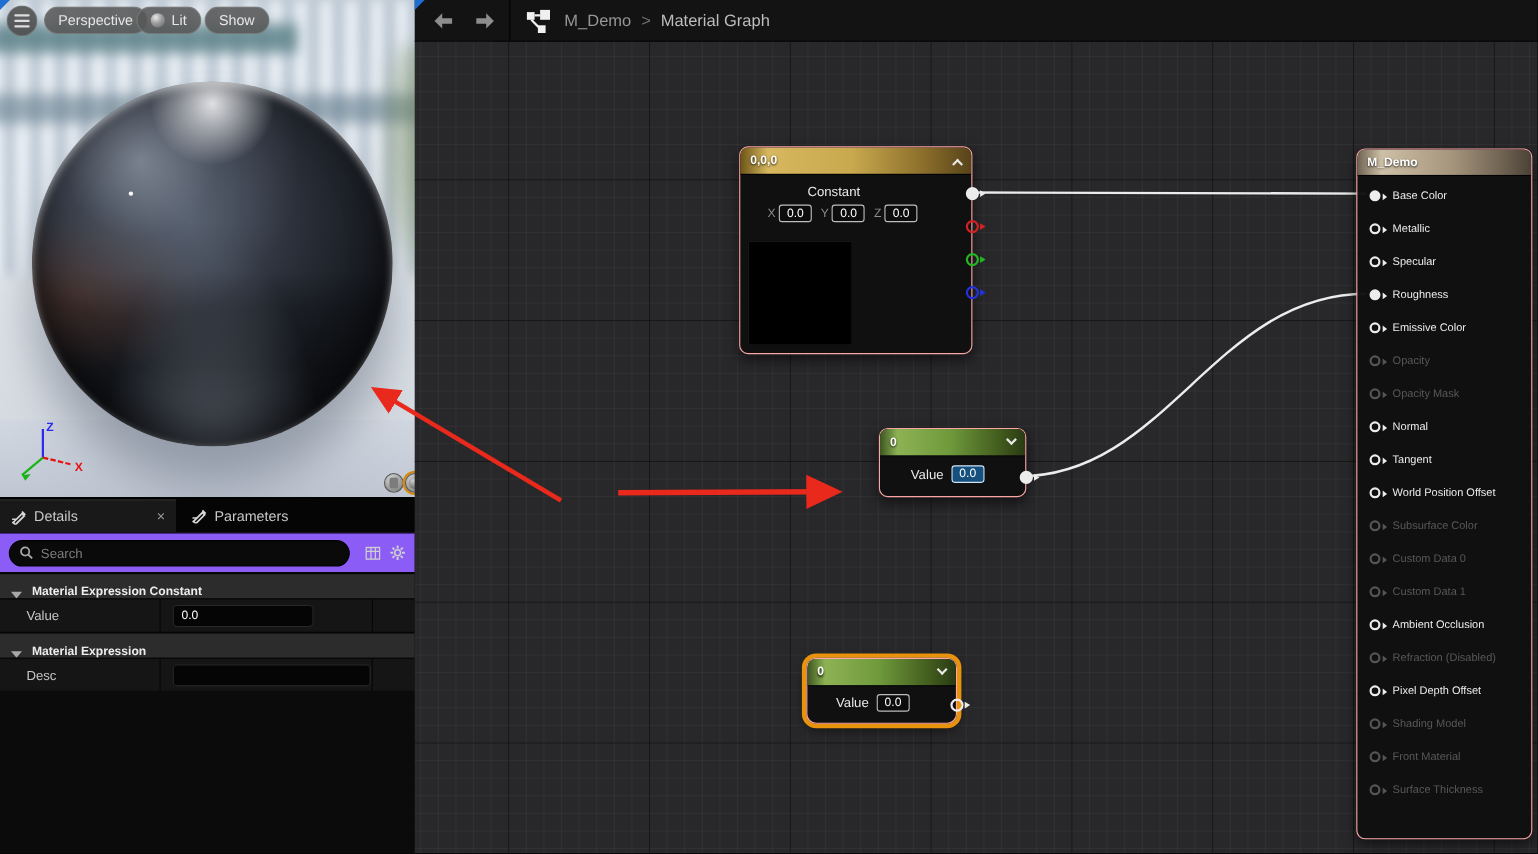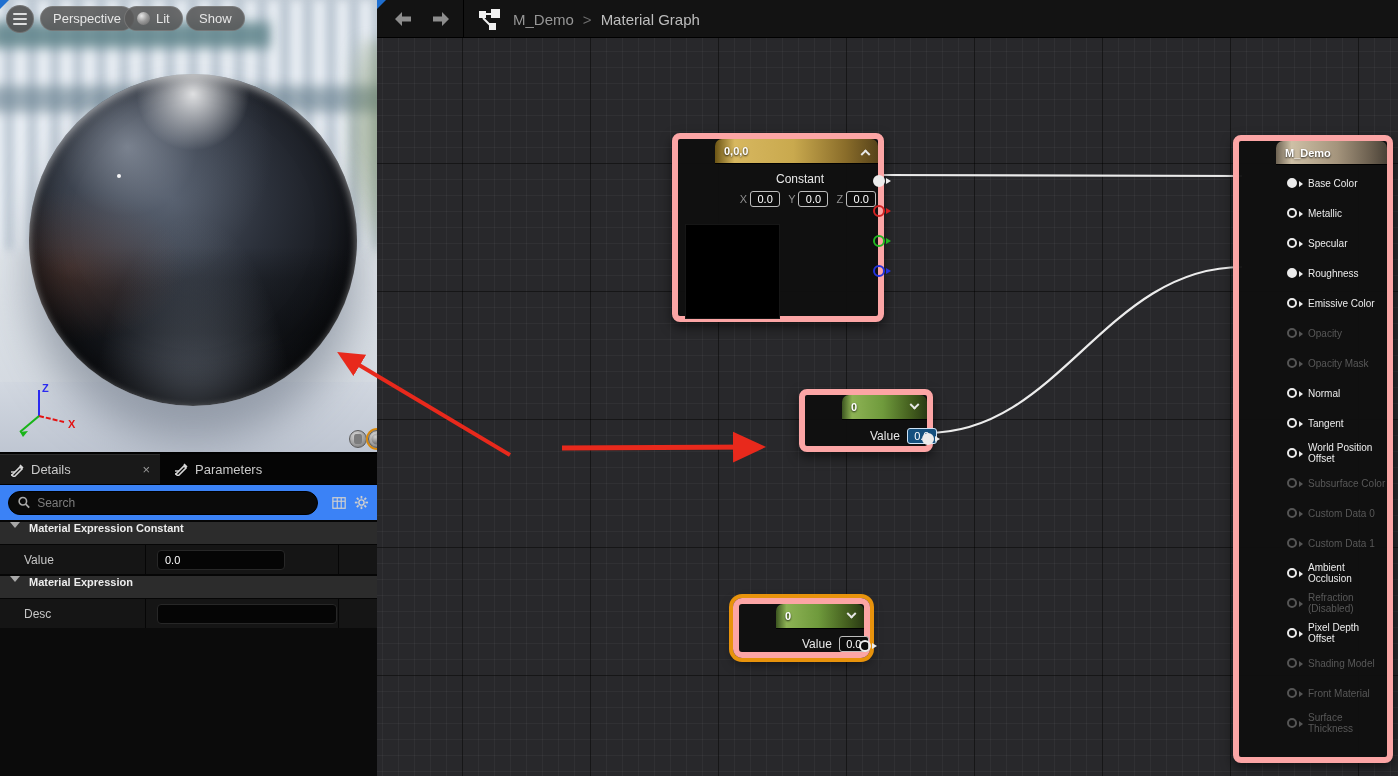--- a/index.html
+++ b/index.html
@@ -47,26 +47,26 @@
   .g-plane   { width:12px; height:5px; transform:translate(-50%,-50%) skewX(-40deg); }
   .g-cube    { width:9px; height:9px; }
   .g-teapot  { width:10px; height:7px; border-radius:2px 2px 4px 4px; }
 
   
   #details { position:absolute; left:0; top:452px; width:377px; height:324px; background:#0b0b0b; border-top:2px solid #000; }
   .tabbar { position:relative; height:30px; background:#050505; display:flex; align-items:stretch; }
   .tab { display:flex; align-items:center; gap:7px; padding:3px 10px; font-size:13px; color:#c9c9c9; cursor:pointer; }
   .tab.active { background:#191919; border-top:1px solid #2c2c2c; width:160px; }
   .tab .x { margin-left:auto; color:#9a9a9a; font-size:13px; cursor:pointer; }
-  .searchrow { height:36px; background:#3b82f6; display:flex; align-items:center; padding:0 8px; gap:8px; border-top:1px solid #000; }
+  .searchrow { height:36px; background:#8b5cf6; display:flex; align-items:center; padding:0 8px; gap:8px; border-top:1px solid #000; }
   .searchbox { flex:0 0 310px; height:24px; background:#0a0a0a; border:1px solid #000; border-radius:12px;
     display:flex; align-items:center; padding:0 9px; gap:7px; }
   .searchbox input { background:transparent; border:0; outline:0; color:#cfcfcf; font-size:12px; width:100%; font-family:"Liberation Sans",sans-serif; }
   .searchbox input::placeholder { color:#7d7d7d; }
-  .sec-head { height:24px; background:#2c2c2c; border-top:2px solid #060606; display:flex; align-items:flex-start; gap:9px; padding:0 10px;
+  .sec-head { height:24px; background:#2c2c2c; border-top:2px solid #060606; display:flex; align-items:flex-end; gap:9px; padding:0 10px;
     font-size:11px; font-weight:bold; color:#ededed; cursor:pointer; }
   .tri-down { width:0; height:0; border-left:5px solid transparent; border-right:5px solid transparent; border-top:6px solid #a8a8a8; }
   .det-row { height:30px; background:#151515; border-top:1px solid #060606; display:flex; align-items:center; position:relative; }
   .det-label { width:145px; padding-left:24px; font-size:12px; color:#c6c6c6; }
   .det-row .vline { position:absolute; left:145px; top:0; bottom:0; width:1px; background:#060606; }
   .det-row .vline2 { position:absolute; left:338px; top:0; bottom:0; width:1px; background:#060606; }
   .det-input { height:20px; background:#050505; border:1px solid #272727; border-radius:4px; color:#fff; font-size:11px;
     padding:0 7px; font-family:"Liberation Sans",sans-serif; outline:none; }
 
   
@@ -82,22 +82,22 @@
       linear-gradient(90deg, rgba(0,0,0,.55) 1px, transparent 1px),
       linear-gradient(rgba(255,255,255,.04) 1px, transparent 1px),
       linear-gradient(90deg, rgba(255,255,255,.04) 1px, transparent 1px);
     background-size:128px 128px,128px 128px,16px 16px,16px 16px;
     background-position:-3px -3px,85px 0,13px 13px,5px 0; }
 
   svg.overlay { position:absolute; left:0; top:0; width:1398px; height:776px; pointer-events:none; }
   #wires { z-index:3; }
   #annot { z-index:40; }
 
-  .unode { position:absolute; background:rgba(15,15,15,.97); border:6px solid #fca5a5; border-radius:8px;
-    box-shadow:0 5px 12px rgba(0,0,0,.55); z-index:5;padding-left:37px; }
+  .unode { position:absolute; background:rgba(15,15,15,.97); border:1px solid #fca5a5; border-radius:8px;
+    box-shadow:0 5px 12px rgba(0,0,0,.55); z-index:5; }
   .unode-header { height:25px; border-radius:7px 7px 0 0; border-bottom:1px solid #000; display:flex; align-items:center;
     padding:0 9px; font-size:11px; font-weight:bold; color:#fff; text-shadow:0 1px 2px rgba(0,0,0,.85); cursor:pointer; }
   .hdr-gold  { background:linear-gradient(90deg,#6b5415 0%,#d7b75f 12%,#c9a94e 48%,#8a6d2a 80%,#57431a 100%); }
   .hdr-green { background:linear-gradient(90deg,#3c5520 0%,#8db254 12%,#6f9a3c 48%,#45601f 80%,#2a3a14 100%); }
   .hdr-tan   { background:linear-gradient(90deg,#6e6353 0%,#cec0a6 14%,#a4947c 55%,#6b5f4f 85%,#4a4237 100%); }
   .chev { margin-left:auto; width:7px; height:7px; border-right:2px solid #e8e8e8; border-bottom:2px solid #e8e8e8; }
   .chev.up { transform:rotate(-135deg) translate(-2px,-2px); }
   .chev.down { transform:rotate(45deg) translate(-2px,-2px); }
 
   .pin-out { position:absolute; width:12px; height:12px; border-radius:50%; border:2px solid #ececec; background:transparent; cursor:crosshair; }

